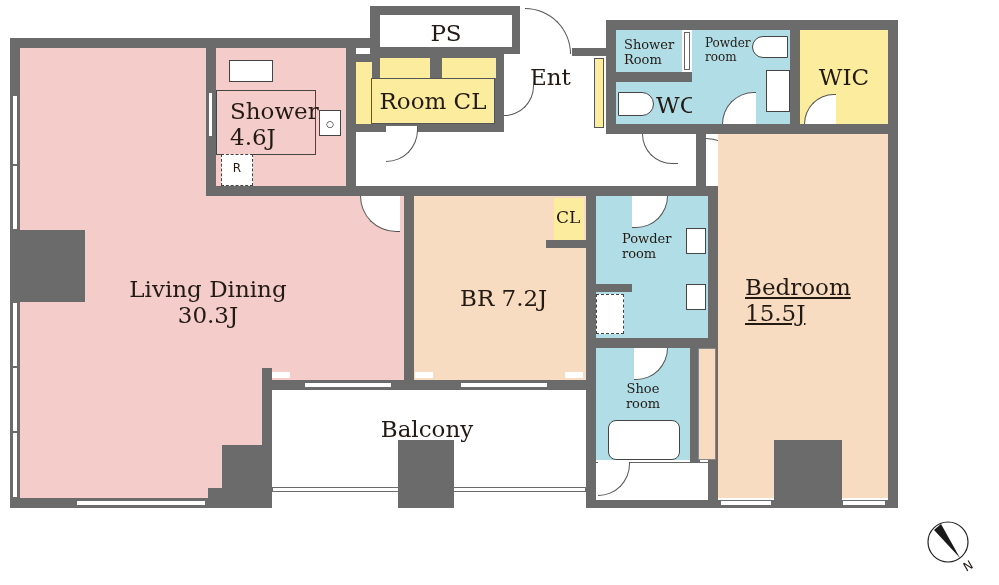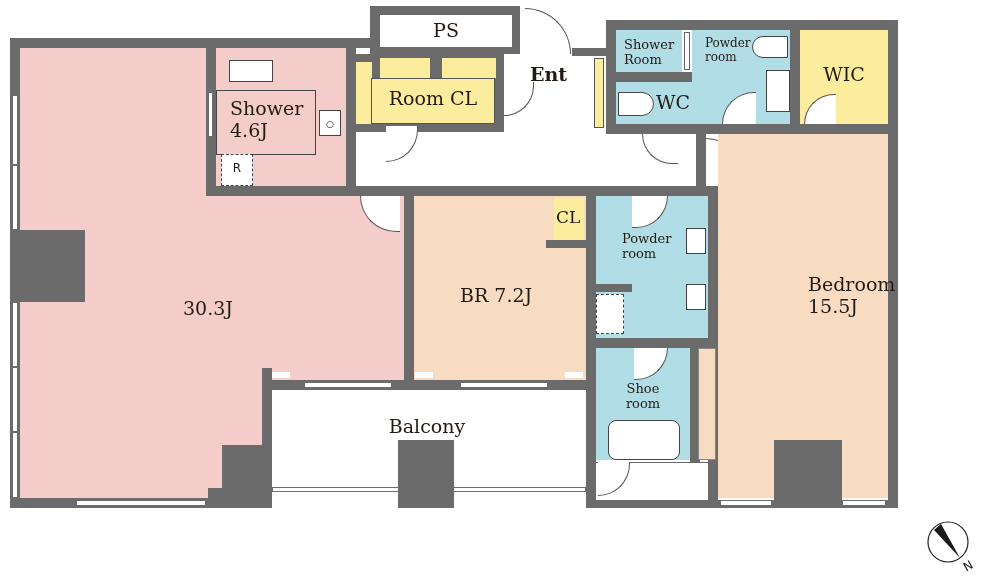--- a/index.html
+++ b/index.html
@@ -7,21 +7,21 @@
          font-family: "DejaVu Serif", "Liberation Serif", serif; }
   .abs { position: absolute; }
   .wall { position: absolute; background: #6b6b6b; }
   .pink { background: #f4cdcb; }
   .peach { background: #f8dcc2; }
   .blue { background: #b1dde6; }
   .yellow { background: #fbed9d; }
   .white { background: #ffffff; }
   .lbl { position: absolute; color: #231a14; white-space: nowrap; line-height: 1.15; text-align: center; }
   .lbl.left { text-align: left; }
-  .big { font-size: 19px; }
+  .big { font-size: 23px; }
   .med { font-size: 17px; }
   .sm { font-size: 13px; }
   .xs { font-size: 12px; }
   .win { position: absolute; background: #fff; border: 1px solid #6b6b6b; }
   .door-arc { position: absolute; border: 1px solid #555; background: #fff; }
   .fixture { position: absolute; background: #fff; border: 1px solid #444; }
   .dotted { position: absolute; background: #fff; border: 1px dashed #444; }
 </style>
 </head>
 <body>
@@ -58,21 +58,21 @@
 
 <div class="wall" style="left:354px;top:54px;width:150px;height:78px;"></div>
 <div class="abs yellow" style="left:380px;top:58px;width:50px;height:20px;"></div>
 <div class="abs yellow" style="left:442px;top:58px;width:54px;height:20px;"></div>
 <div class="abs yellow" style="left:356px;top:62px;width:16px;height:62px;"></div>
 <div class="abs yellow" style="left:371px;top:78px;width:124px;height:46px;border:1px solid #555;"></div>
 <span class="lbl big" style="left:371px;top:88px;width:124px;">Room CL</span>
 
 <div class="abs white" style="left:504px;top:56px;width:102px;height:130px;"></div>
 <div class="abs white" style="left:356px;top:132px;width:340px;height:54px;"></div>
-<span class="lbl big" style="left:530px;top:64px;font-weight:bold;">Ent</span>
+<span class="lbl big" style="left:530px;top:64px;">Ent</span>
 <div class="abs yellow" style="left:594px;top:58px;width:10px;height:70px;border:1px solid #555;"></div>
 <div class="door-arc" style="left:504px;top:82px;width:30px;height:34px;border-radius:0 0 34px 0;border-left:none;border-top:none;"></div>
 <div class="door-arc" style="left:386px;top:126px;width:32px;height:36px;border-radius:0 0 32px 0;border-left:none;border-top:none;"></div>
 
 <div class="wall" style="left:606px;top:20px;width:290px;height:10px;"></div>
 <div class="wall" style="left:606px;top:20px;width:10px;height:112px;"></div>
 <div class="wall" style="left:606px;top:124px;width:290px;height:10px;"></div>
 <div class="abs blue" style="left:616px;top:30px;width:66px;height:42px;"></div>
 <span class="lbl sm left" style="left:624px;top:38px;">
   <span>Shower</span><br>
@@ -134,21 +134,21 @@
   <span>Shoe</span><br>
   <span>room</span>
 </span>
 <div class="fixture" style="left:608px;top:420px;width:72px;height:40px;border-radius:8px;"></div>
 <div class="wall" style="left:690px;top:338px;width:10px;height:170px;"></div>
 <div class="abs white" style="left:596px;top:462px;width:112px;height:38px;border-top:1px solid #666;"></div>
 <div class="door-arc" style="left:598px;top:462px;width:32px;height:34px;border-radius:0 0 32px 0;border-left:none;border-top:none;"></div>
 
 <div class="abs peach" style="left:718px;top:134px;width:170px;height:364px;"></div>
 <div class="abs peach" style="left:698px;top:348px;width:18px;height:112px;border:1px solid #888;"></div>
-<span class="lbl big left" style="left:808px;top:274px;">
+<span class="lbl big left" style="left:745px;top:274px;text-decoration:underline;">
   <span>Bedroom</span><br>
   <span>15.5J</span>
 </span>
 <div class="wall" style="left:774px;top:440px;width:68px;height:68px;"></div>
 
 <div class="wall" style="left:10px;top:230px;width:75px;height:72px;"></div>
 <div class="wall" style="left:222px;top:445px;width:48px;height:63px;"></div>
 <div class="wall" style="left:208px;top:488px;width:62px;height:20px;"></div>
 
 <div class="win" style="left:12px;top:95px;width:6px;height:70px;"></div>
@@ -170,21 +170,21 @@
 <div class="abs white" style="left:565px;top:372px;width:18px;height:6px;"></div>
 <div class="win" style="left:272px;top:487px;width:314px;height:5px;"></div>
 <span class="lbl big" style="left:272px;top:416px;width:310px;">Balcony</span>
 <div class="wall" style="left:398px;top:440px;width:56px;height:68px;"></div>
 
 <div class="wall" style="left:586px;top:500px;width:312px;height:8px;"></div>
 <div class="win" style="left:720px;top:500px;width:52px;height:6px;"></div>
 <div class="win" style="left:842px;top:500px;width:44px;height:6px;"></div>
 
 <span class="lbl big" style="left:120px;top:276px;width:176px;">
-  <br>
+  <span>Living Dining</span><br>
   <span>30.3J</span>
 </span>
 
 <div class="abs" style="left:926px;top:520px;width:48px;height:48px;">
   <svg width="48" height="48" viewBox="0 0 48 48">
     <circle cx="22" cy="22" r="20" fill="#fff" stroke="#222" stroke-width="1.2"></circle>
     <polygon points="8,10 15,4 34,38" fill="#1a1a1a"></polygon>
   </svg>
 </div>
 <span class="lbl xs" style="left:964px;top:560px;transform:rotate(-30deg);font-family:'DejaVu Sans',sans-serif;">N</span>

